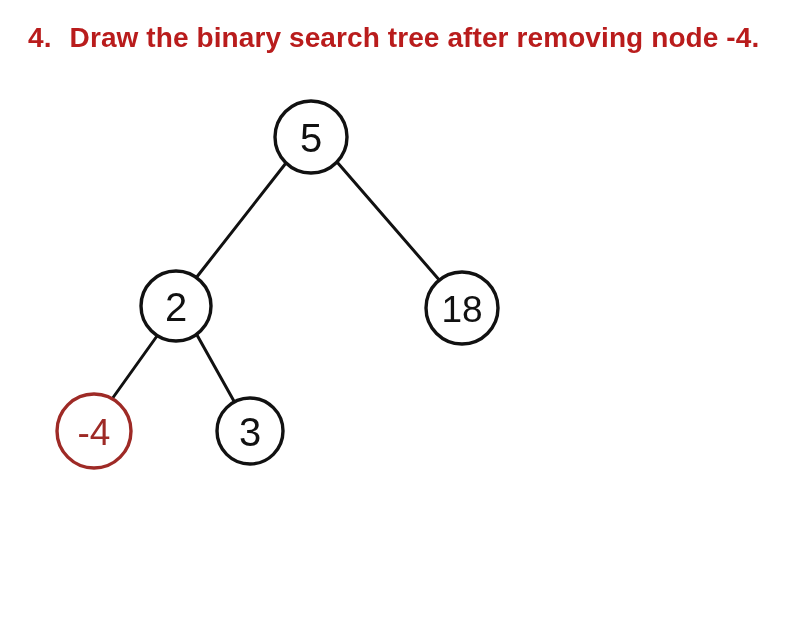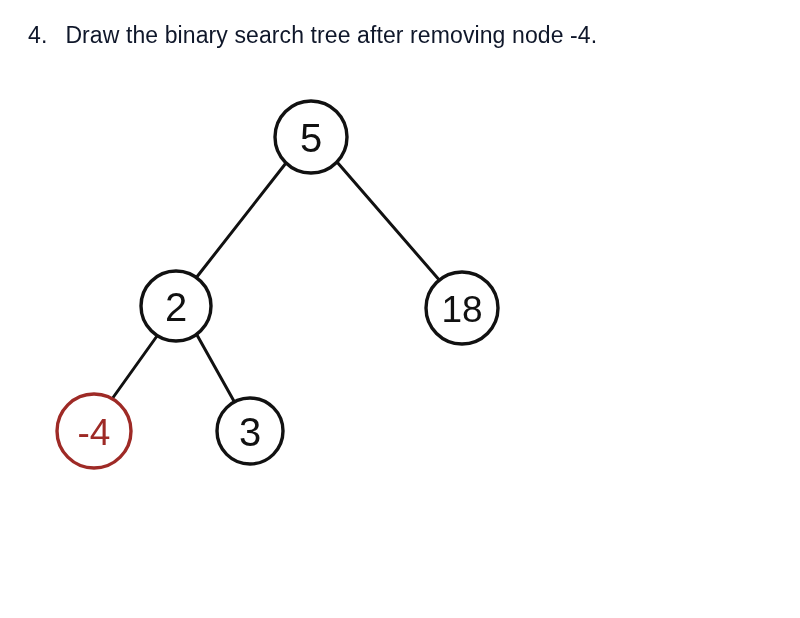--- a/index.html
+++ b/index.html
@@ -12,23 +12,23 @@
     height: 618px;
     position: relative;
     overflow: hidden;
     font-family: "Liberation Sans", sans-serif;
     color: #000000;
   }
   #question-heading {
     position: absolute;
     left: 28px;
     top: 22px;
-    font-size: 23px;
-    font-weight: 400;
-    color: #0f172a;
+    font-size: 28px;
+    font-weight: 700;
+    color: #b91c1c;
     letter-spacing: 0.1px;
     white-space: nowrap;
   }
   #question-heading .q-number {
     display: inline-block;
     margin-right: 18px;
   }
   #tree-figure {
     position: absolute;
     left: 0;

